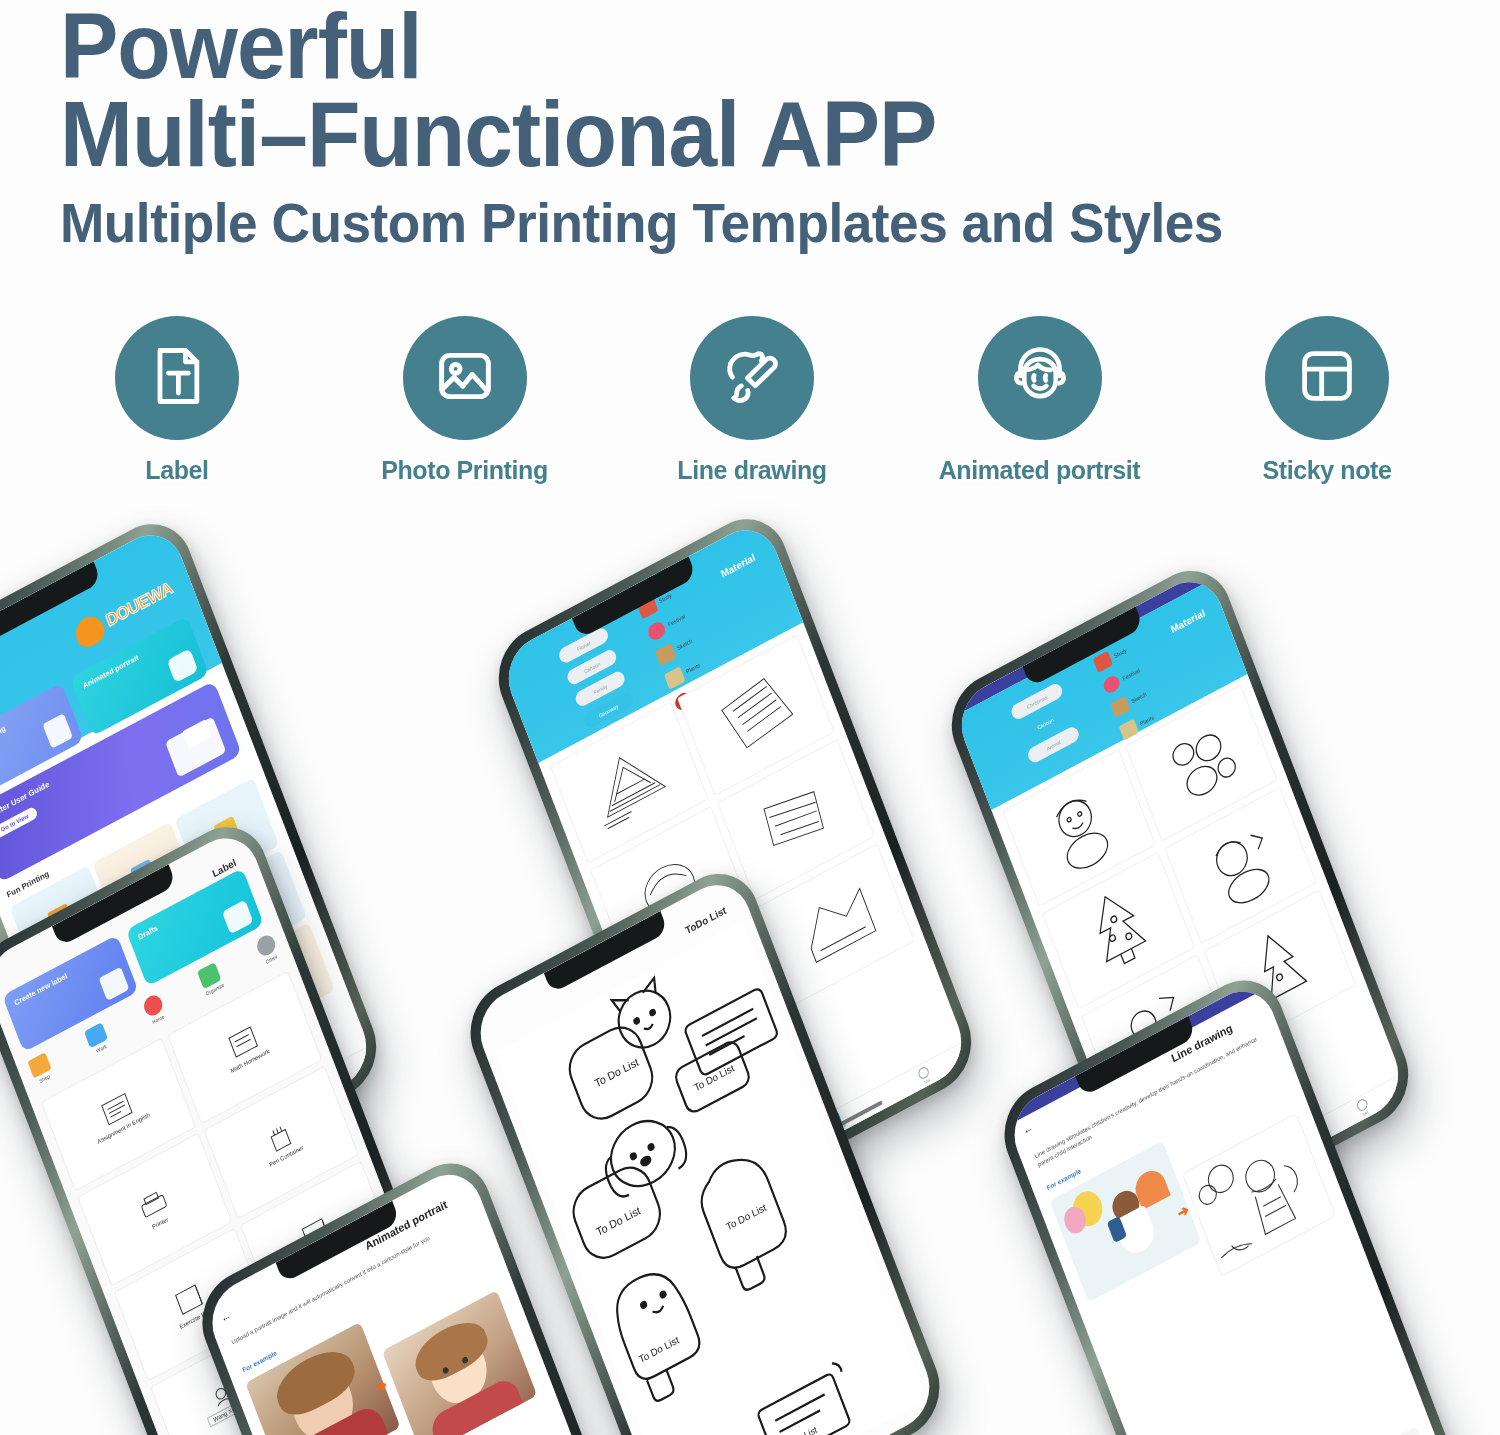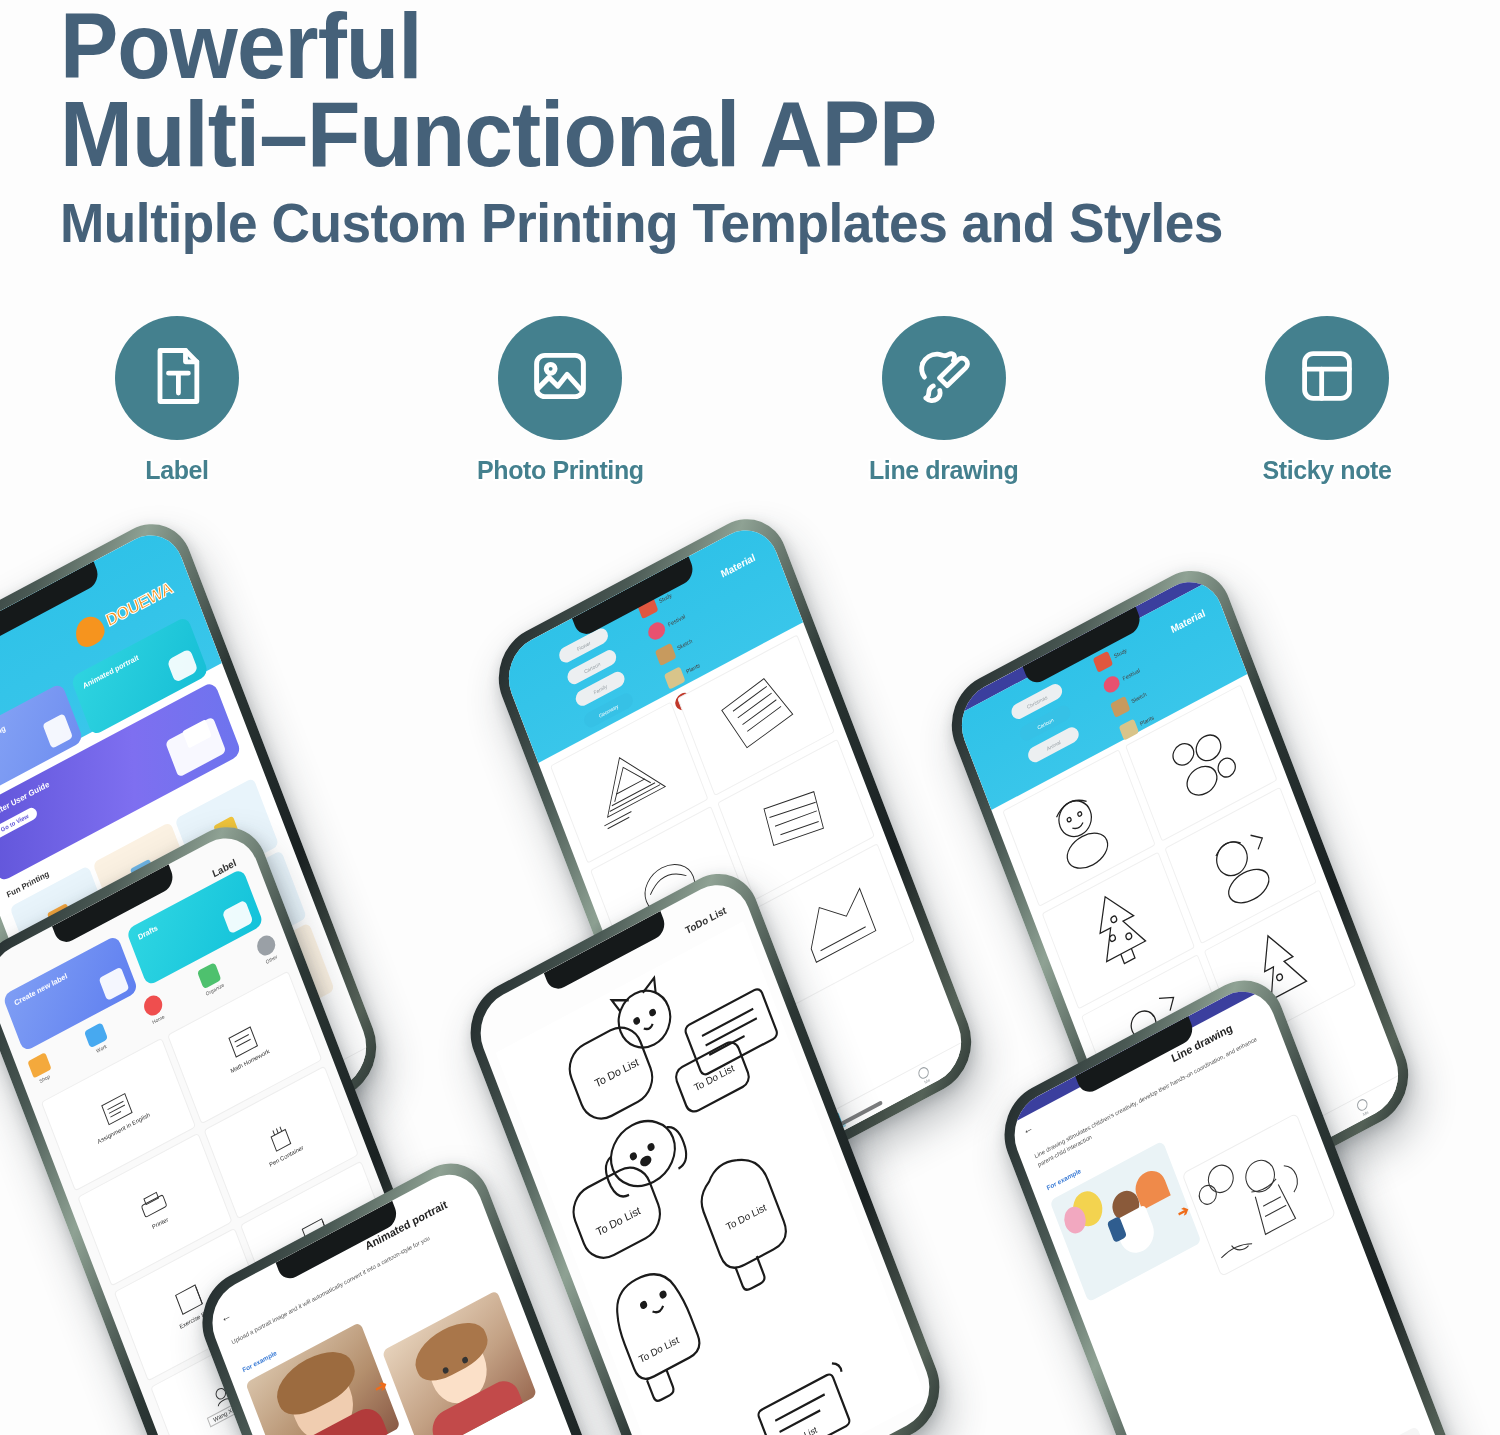--- a/index.html
+++ b/index.html
@@ -131,20 +131,36 @@
           <path d="M4.5 7.5c1-2 3-3.3 5.2-3.2 1.3.1 2 .7 2.9.5.9-.2 1.4-.9 2.3-.6 1 .3 1 1.6.4 2.4"></path>
           <path d="M4.5 7.5c-.6 1.6-.4 3.5.6 4.9"></path>
           <path d="M8.2 15.5c-1 .5-1.6 1.5-1.6 2.7 0 .8-.4 1.3-1 1.6 1 1 2.7 1.2 3.9.3 1-.7 1.3-1.9 1-3"></path>
           <path d="M19.7 6.3c.8.8.8 2-.1 2.9l-6.5 6.2-2.7-2.7 6.4-6.3c.9-.9 2.1-.9 2.9-.1z"></path>
         </svg>
       </span>
     </div>
     <div class="feat-label">Line drawing</div>
   </div>
 
+  <div class="feat">
+    <div class="feat-circle">
+      <span>
+        <svg width="70" height="70" viewBox="0 0 24 24" fill="none" stroke="#fff" stroke-width="1.6" stroke-linecap="round" stroke-linejoin="round">
+          <path d="M5.3 12V9.6a6.7 6.7 0 0 1 13.4 0V12"></path>
+          <path d="M5.3 10.8c-.9.2-1.4 1-1.4 1.9s.6 1.7 1.5 1.8"></path>
+          <path d="M18.7 10.8c.9.2 1.4 1 1.4 1.9s-.6 1.7-1.5 1.8"></path>
+          <path d="M6.6 11.2c0-3 2.4-5 5.4-5s5.4 2 5.4 5v2.3a5.4 5.4 0 0 1-10.8 0z"></path>
+          <path d="M7 9.8c1.6.1 3.2-.5 4.3-1.6 1 1.1 2.6 1.8 4.4 1.7"></path>
+          <path d="M10 11.8c-.3.6-.3 1.2 0 1.7M14 11.8c-.3.6-.3 1.2 0 1.7"></path>
+          <path d="M9.8 15.4c1.2 1.2 3.2 1.2 4.4 0"></path>
+        </svg>
+      </span>
+    </div>
+    <div class="feat-label">Animated portrsit</div>
+  </div>
 
   <div class="feat">
     <div class="feat-circle">
       <span>
         <svg width="64" height="64" viewBox="0 0 24 24" fill="none" stroke="#fff" stroke-width="1.8" stroke-linecap="round" stroke-linejoin="round">
           <rect x="3.6" y="3.6" width="16.8" height="16.8" rx="3.2"></rect>
           <path d="M3.6 9.4h16.8"></path>
             <path d="M10 9.4v11"></path>
         </svg>
       </span>

